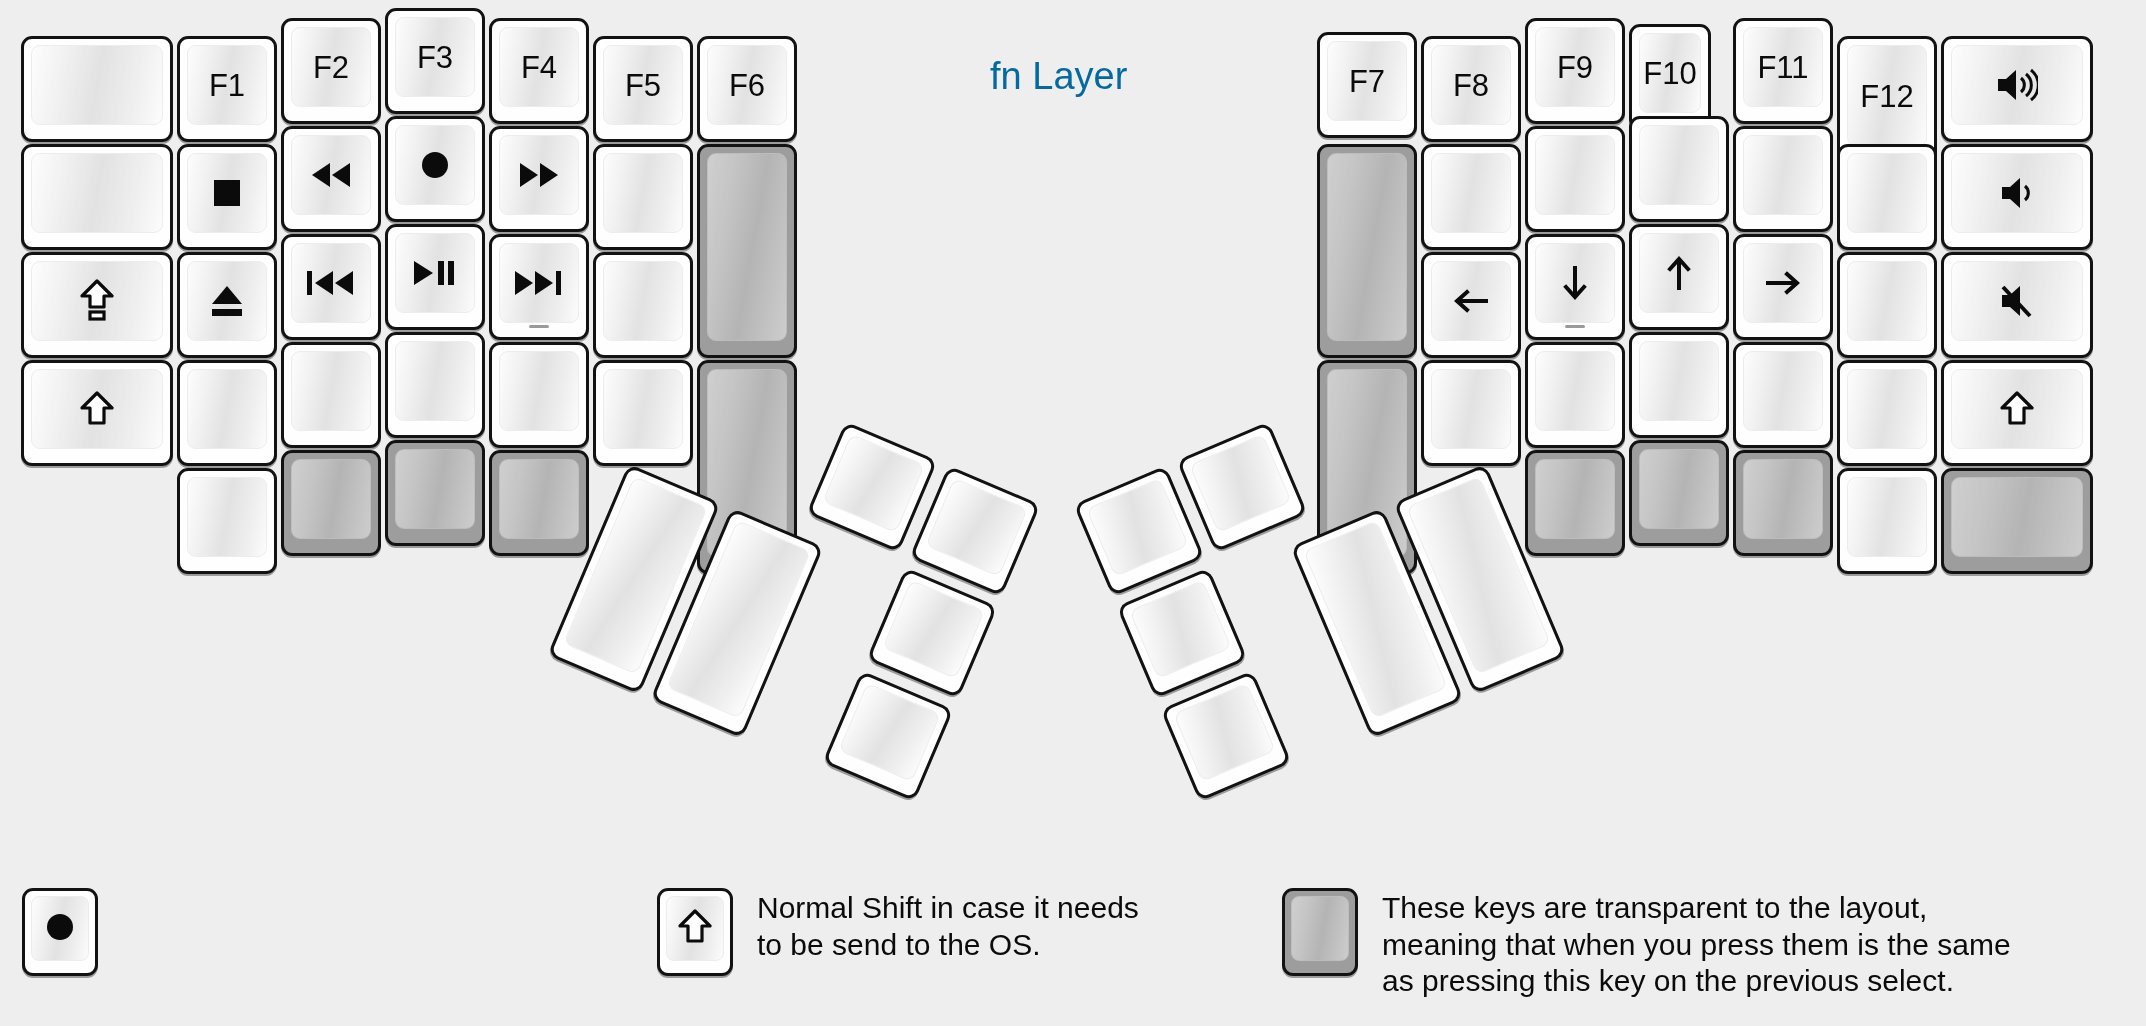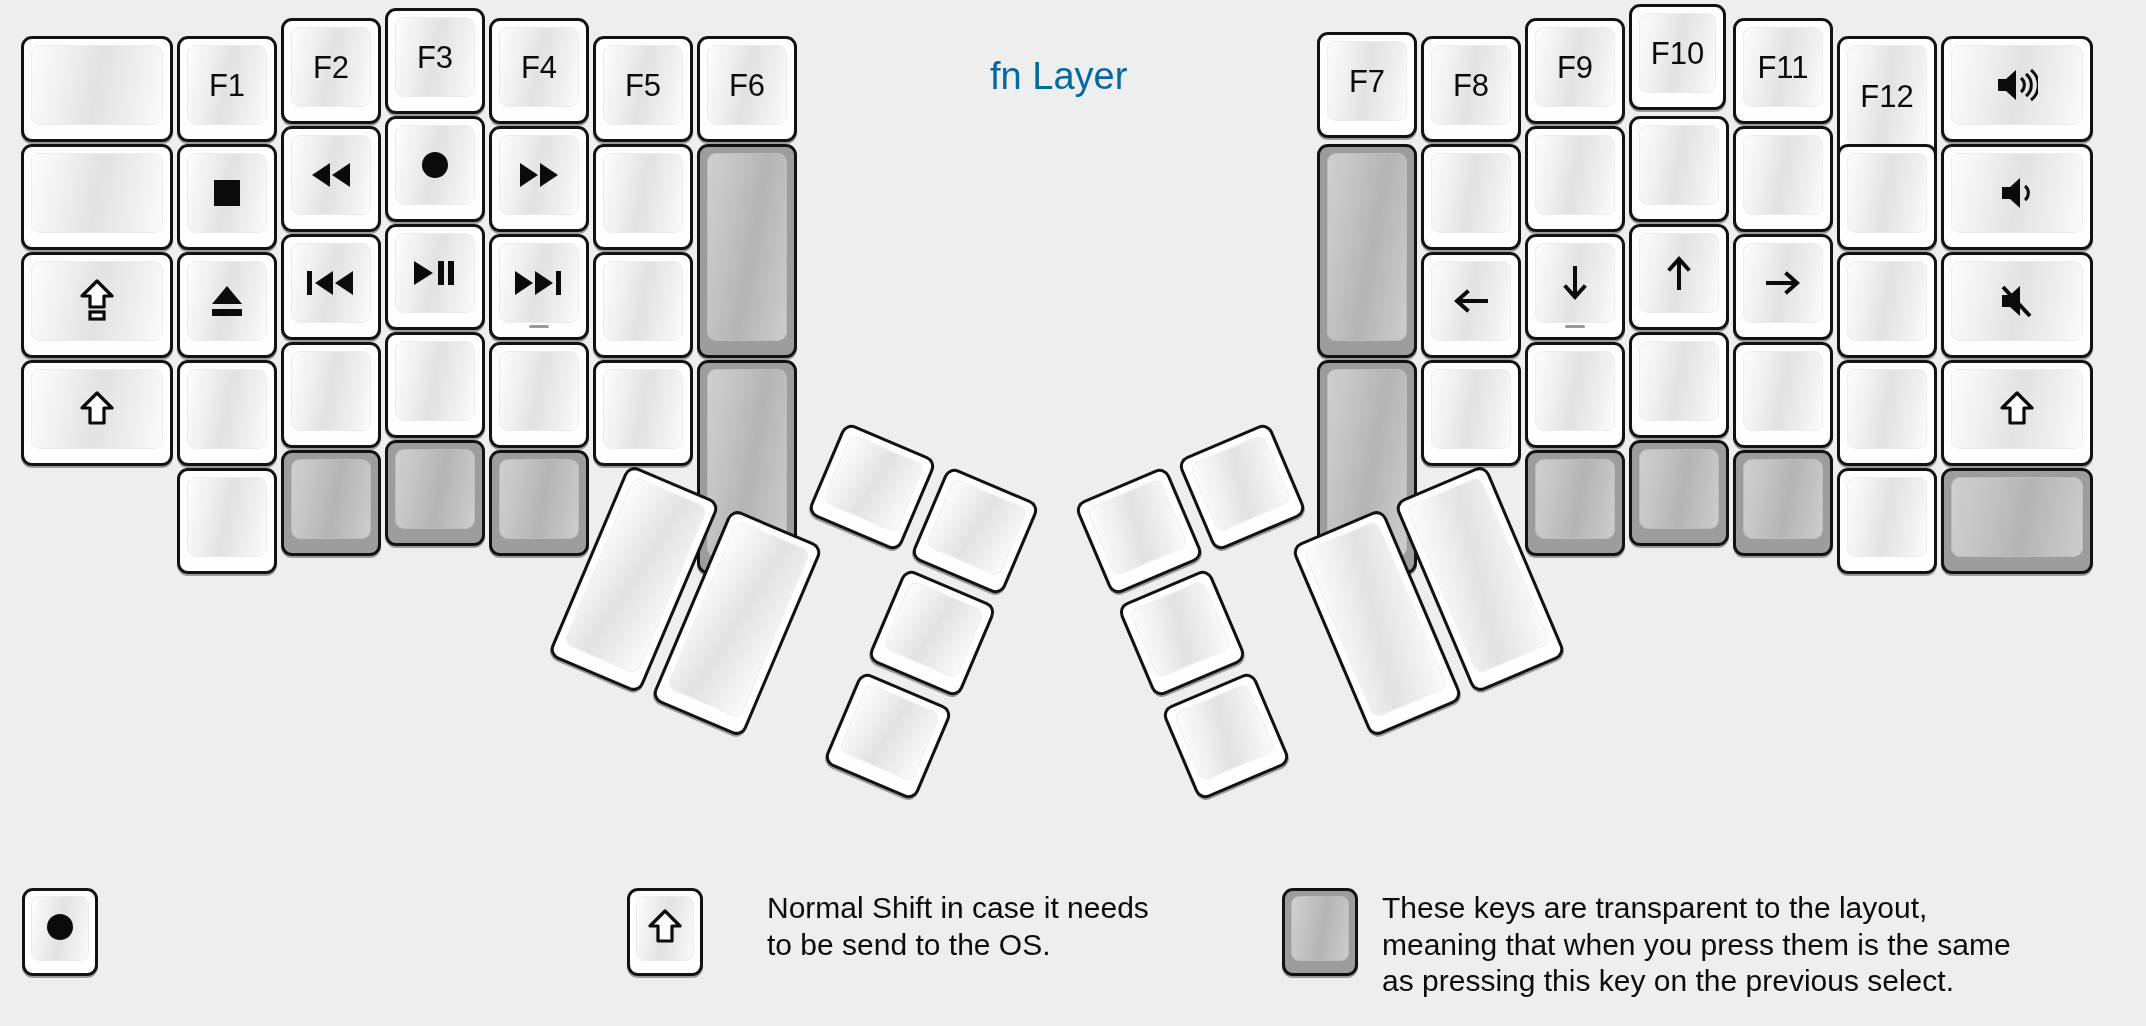--- a/index.html
+++ b/index.html
@@ -340,21 +340,21 @@
           </span>
         </div>
         <div class="homing"></div>
       </div>
       <div class="key" style="left: 1525px; top: 342px; width: 100px; height: 106px;">
         <div class="top"></div>
       </div>
       <div class="key trans" style="left: 1525px; top: 450px; width: 100px; height: 106px;">
         <div class="top"></div>
       </div>
-      <div class="key" style="left: 1629px; top: 4px; width: 97px; height: 106px;">
+      <div class="key" style="left: 1629px; top: 24px; width: 82px; height: 106px;">
         <div class="top">
           <span class="lbl">F10</span>
         </div>
       </div>
       <div class="key" style="left: 1629px; top: 116px; width: 100px; height: 106px;">
         <div class="top"></div>
       </div>
       <div class="key" style="left: 1629px; top: 224px; width: 100px; height: 106px;">
         <div class="top">
           <span class="glyph">
@@ -492,21 +492,21 @@
   <div id="legend-layer">
       <div class="legend-item" style="left: 22px; top: 888px;">
         <div class="legend-key">
           <div class="top">
             <span class="glyph"><svg width="34" height="34" viewBox="0 0 34 34" fill="#0b0b0b">
                 <circle cx="17" cy="17" r="13"></circle>
               </svg></span>
           </div>
         </div>
       </div>
-      <div class="legend-item" style="left: 627px; top: 888px; gap: 40px;">
+      <div class="legend-item" style="left: 657px; top: 888px;">
         <div class="legend-key">
           <div class="top">
             <span class="glyph"><svg width="36" height="36" viewBox="0 0 36 36" fill="#0b0b0b">
                 <path d="M18 2 L33 17 L25 17 L25 32 L11 32 L11 17 L3 17 Z" fill="#fdfdfd" stroke="#0b0b0b" stroke-width="3.2" stroke-linejoin="round"></path>
               </svg></span>
           </div>
         </div>
         <div class="legend-text">Normal Shift in case it needs
 to be send to the OS.</div>
       </div>

